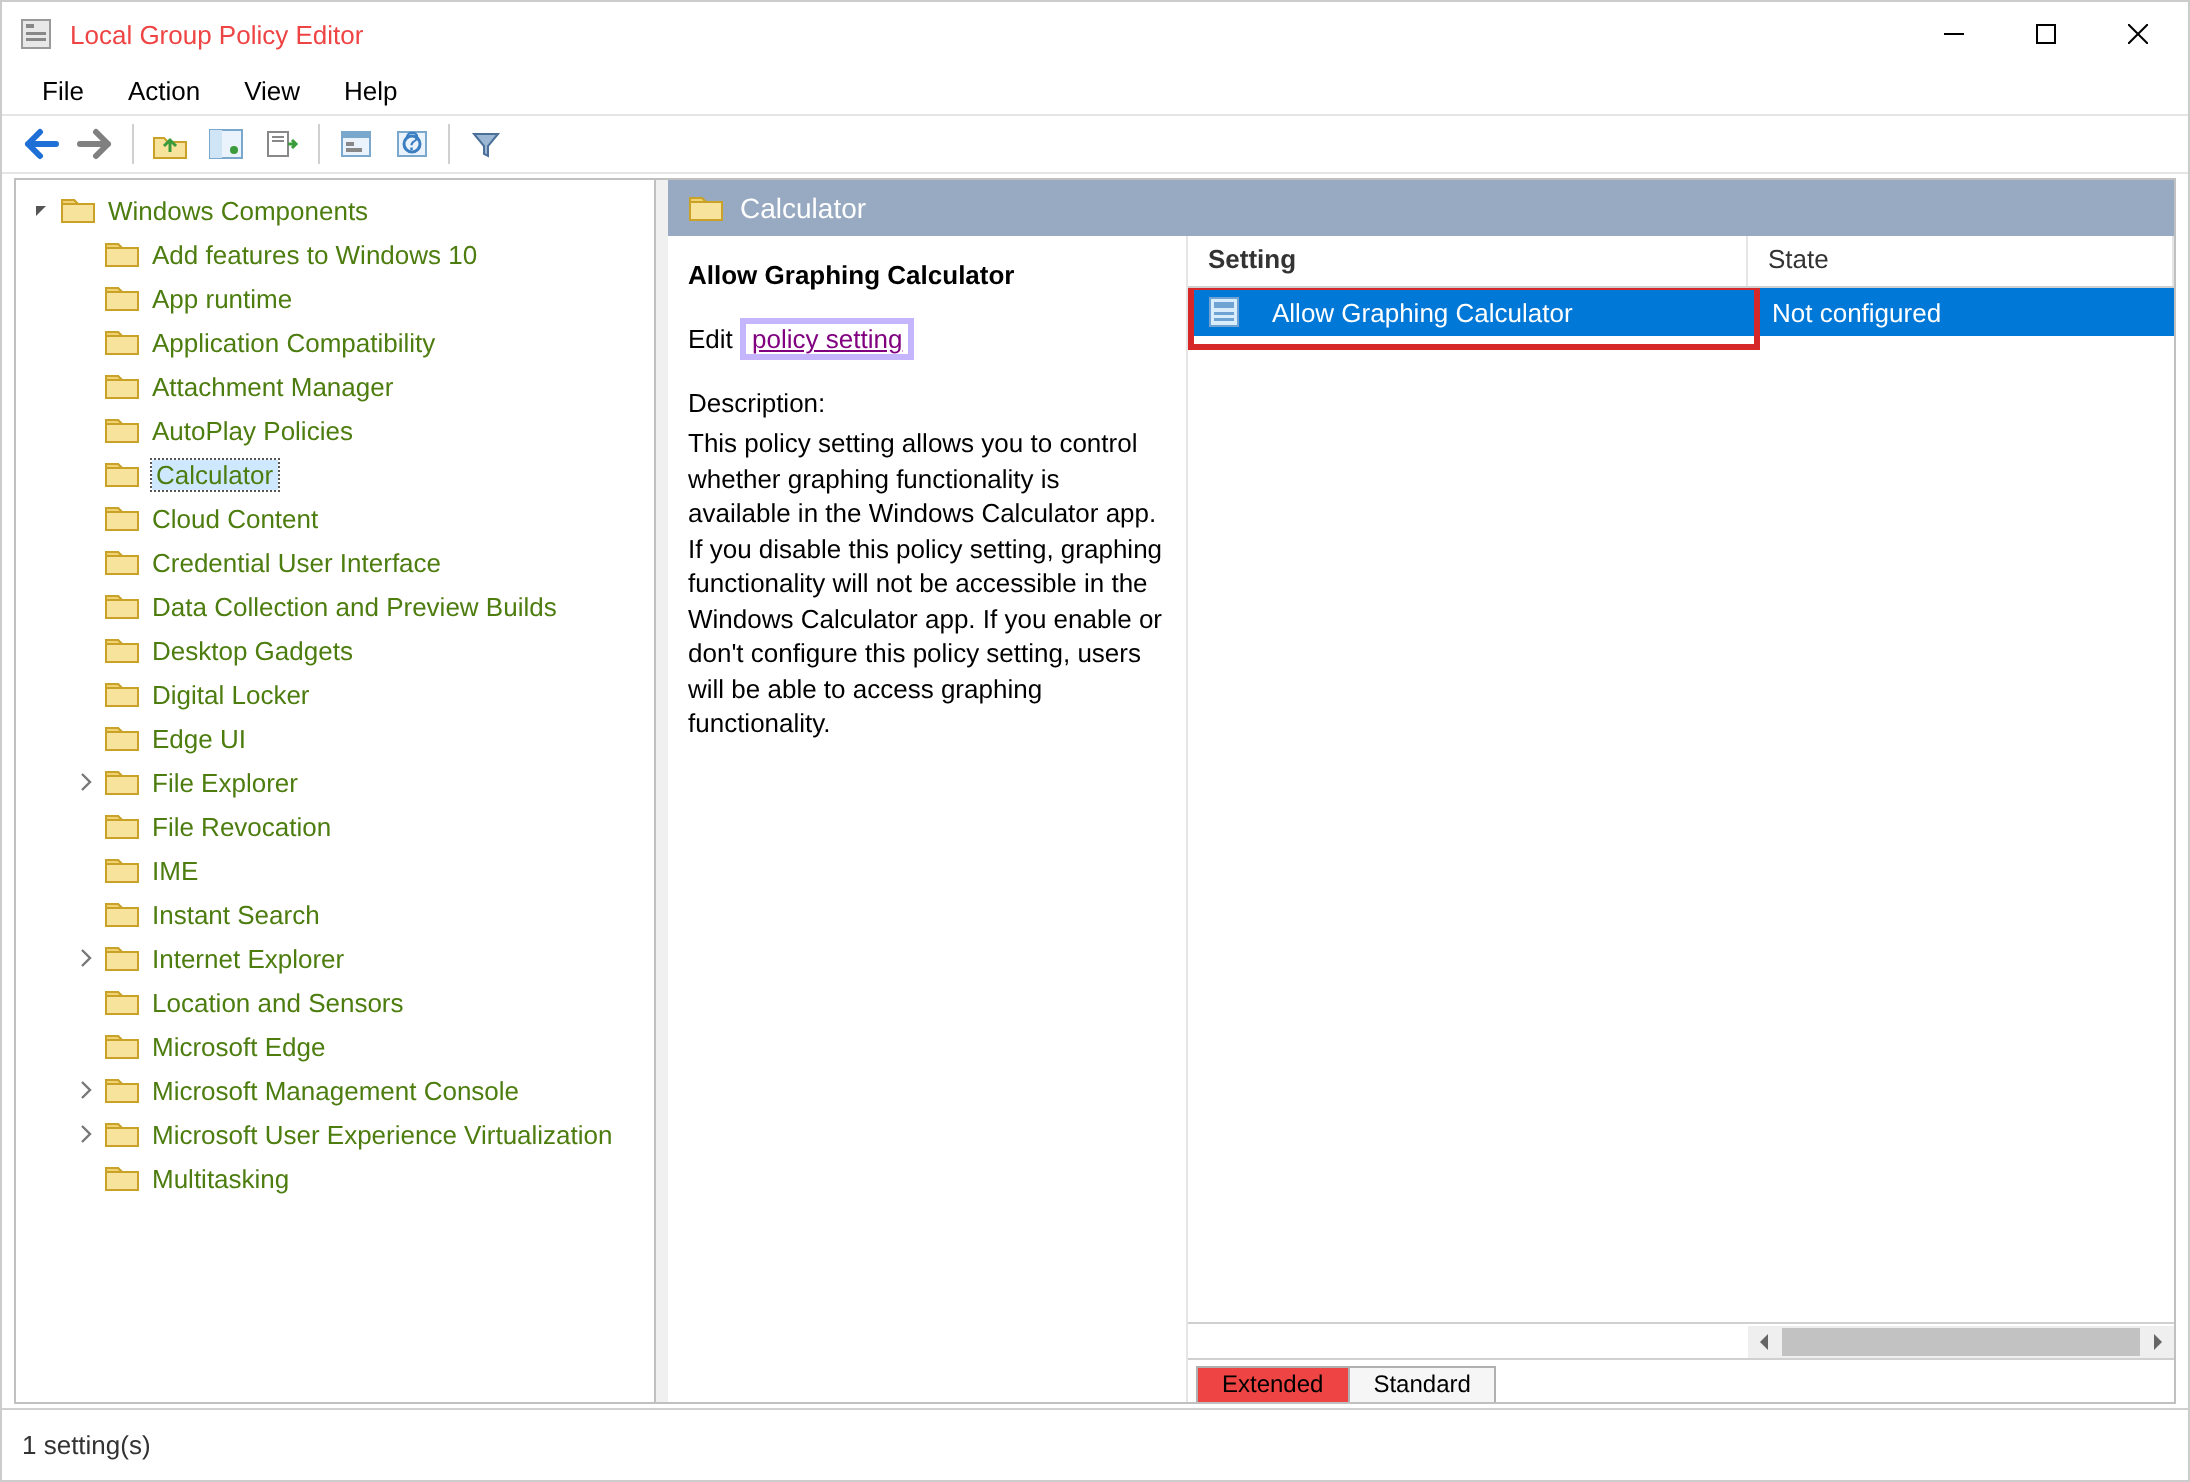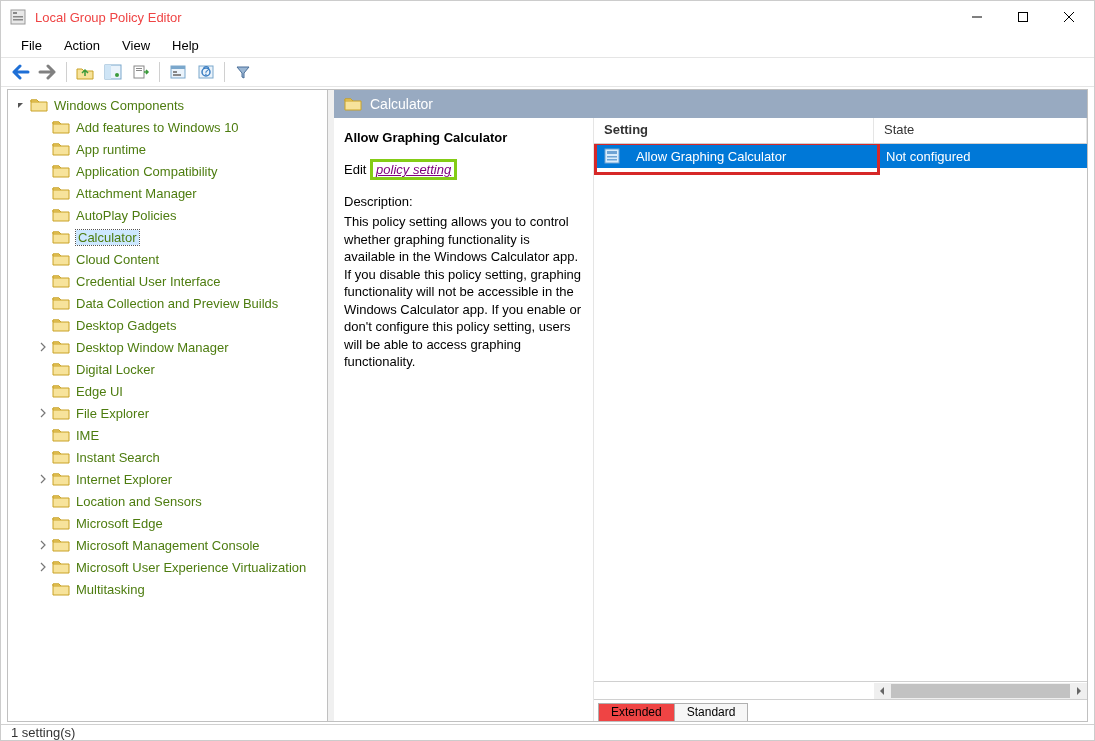--- a/index.html
+++ b/index.html
@@ -26,21 +26,21 @@
 .resizer { width: 6px; cursor: ew-resize; background: #f0f0f0; }
 .details-pane { flex: 1; display: flex; flex-direction: column; min-width: 0; position: relative; }
 .details-header { display: flex; align-items: center; gap: 8px; background: #98aac1; padding: 6px 10px; color: #fff; }
 .details-header .tree-folder { margin-right: 0; }
 .details-header .crumb { color: #fff; font-size: 14px; }
 .details-body { flex: 1; display: flex; min-height: 0; background: #fff; }
 .desc-col { width: 260px; padding: 12px 10px 10px 10px; border-right: 1px solid #e5e5e5; overflow: hidden; }
 .desc-title { font-weight: 700; margin-bottom: 14px; }
 .desc-edit { margin-bottom: 14px; }
 .desc-edit a { color: #800080; text-decoration: underline; cursor: pointer; }
-.desc-highlight { border: 3px solid #84cc16; padding: 0 3px; display: inline-block; font-style: italic; }
+.desc-highlight { border: 3px solid #c4b5fd; padding: 0 3px; display: inline-block; }
 .desc-label { margin-bottom: 4px; }
 .desc-text { line-height: 1.35; }
 .list-col { flex: 1; display: flex; flex-direction: column; min-height: 0; }
 .list-header { display: flex; height: 26px; border-bottom: 1px solid #d0d0d0; background: #fff; }
 .list-header .col { padding: 4px 10px; border-right: 1px solid #e5e5e5; color: #333; }
 .col-setting { width: 280px; font-weight: bold; }
 .col-state { flex: 1; text-align: left; }
 .list-body { flex: 1; overflow: auto; }
 .list-row { display: flex; align-items: center; height: 24px; cursor: pointer; }
 .list-row.selected { background: #0078d7; color: #fff; }
@@ -48,21 +48,21 @@
 .list-row .setting-icon { width: 16px; height: 16px; margin-left: 10px; margin-right: 6px; flex-shrink: 0; }
 .row-highlight { position: relative; }
 .row-highlight::after { content: ""; position: absolute; left: 0; top: -2px; width: 280px; height: 27px; border: 3px solid #d62828; pointer-events: none; }
 .list-hscroll { height: 18px; border-top: 1px solid #d0d0d0; display:flex; align-items:center; padding-left: 280px; }
 .hscroll-track { flex:1; height: 16px; background: #efefef; position: relative; display:flex; align-items:center; }
 .hscroll-track .arrow { width:16px; height:16px; display:flex; align-items:center; justify-content:center; background:#efefef; }
 .hscroll-track .thumb { flex:1; height:14px; background:#c2c2c2; margin:0 1px; }
 .tabs { height: 22px; display: flex; align-items: flex-end; border-top: 1px solid #d0d0d0; padding-left: 4px; background: #fff; }
 .tab { padding: 1px 12px 2px 12px; border: 1px solid #b0b0b0; border-bottom: none; background: #f6f6f6; margin-right: -1px; position: relative; cursor: pointer; font-size: 12px; border-radius: 0 0 0 0; }
 .tab.active { background: #ef4444; z-index: 2; border-top: 1px solid #b0b0b0; }
-.statusbar { height: 16px; border-top: 1px solid #d0d0d0; display: flex; align-items: center; padding: 0 10px; font-size: 12px; color: #333; }
+.statusbar { height: 36px; border-top: 1px solid #d0d0d0; display: flex; align-items: center; padding: 0 10px; font-size: 12px; color: #333; }
 svg { display: block; }
 
 .tree-scroll::-webkit-scrollbar { width: 16px; height: 16px; }
 .tree-scroll::-webkit-scrollbar-track { background: #f0f0f0; }
 .tree-scroll::-webkit-scrollbar-thumb { background: #c2c2c2; }
 </style>
 </head>
 <body>
 
 <div class="titlebar">
@@ -270,66 +270,62 @@
           <span class="tree-toggle empty" style="--indent:28px"></span>
           <span class="tree-folder">
             <svg width="18" height="16" viewBox="0 0 18 16">
               <path d="M1 3 h6 l2 2 h8 v9 h-16 z" fill="#f7e39b" stroke="#c9a227"></path>
               <path d="M1 3 h6 l2 2 h-8 z" fill="#f1d272" stroke="#c9a227"></path>
             </svg>
           </span>
           <span class="tree-label">Desktop Gadgets</span>
         </div>
         <div class="tree-row">
+          <span class="tree-toggle empty" style="--indent:28px"></span>
+          <span class="tree-folder">
+            <svg width="18" height="16" viewBox="0 0 18 16">
+              <path d="M1 3 h6 l2 2 h8 v9 h-16 z" fill="#f7e39b" stroke="#c9a227"></path>
+              <path d="M1 3 h6 l2 2 h-8 z" fill="#f1d272" stroke="#c9a227"></path>
+            </svg>
+          </span>
+          <span class="tree-label">Digital Locker</span>
+        </div>
+        <div class="tree-row">
+          <span class="tree-toggle empty" style="--indent:28px"></span>
+          <span class="tree-folder">
+            <svg width="18" height="16" viewBox="0 0 18 16">
+              <path d="M1 3 h6 l2 2 h8 v9 h-16 z" fill="#f7e39b" stroke="#c9a227"></path>
+              <path d="M1 3 h6 l2 2 h-8 z" fill="#f1d272" stroke="#c9a227"></path>
+            </svg>
+          </span>
+          <span class="tree-label">Edge UI</span>
+        </div>
+        <div class="tree-row">
           <span class="tree-toggle" style="--indent:28px">
             <svg width="10" height="10">
               <path d="M3 1 L7 5 L3 9" fill="none" stroke="#777" stroke-width="1.2"></path>
             </svg>
           </span>
           <span class="tree-folder">
             <svg width="18" height="16" viewBox="0 0 18 16">
               <path d="M1 3 h6 l2 2 h8 v9 h-16 z" fill="#f7e39b" stroke="#c9a227"></path>
               <path d="M1 3 h6 l2 2 h-8 z" fill="#f1d272" stroke="#c9a227"></path>
             </svg>
           </span>
-          <span class="tree-label">Desktop Window Manager</span>
-        </div>
-        <div class="tree-row">
-          <span class="tree-toggle empty" style="--indent:28px"></span>
-          <span class="tree-folder">
-            <svg width="18" height="16" viewBox="0 0 18 16">
-              <path d="M1 3 h6 l2 2 h8 v9 h-16 z" fill="#f7e39b" stroke="#c9a227"></path>
-              <path d="M1 3 h6 l2 2 h-8 z" fill="#f1d272" stroke="#c9a227"></path>
-            </svg>
-          </span>
-          <span class="tree-label">Digital Locker</span>
-        </div>
-        <div class="tree-row">
-          <span class="tree-toggle empty" style="--indent:28px"></span>
-          <span class="tree-folder">
-            <svg width="18" height="16" viewBox="0 0 18 16">
-              <path d="M1 3 h6 l2 2 h8 v9 h-16 z" fill="#f7e39b" stroke="#c9a227"></path>
-              <path d="M1 3 h6 l2 2 h-8 z" fill="#f1d272" stroke="#c9a227"></path>
-            </svg>
-          </span>
-          <span class="tree-label">Edge UI</span>
-        </div>
-        <div class="tree-row">
-          <span class="tree-toggle" style="--indent:28px">
-            <svg width="10" height="10">
-              <path d="M3 1 L7 5 L3 9" fill="none" stroke="#777" stroke-width="1.2"></path>
-            </svg>
-          </span>
-          <span class="tree-folder">
-            <svg width="18" height="16" viewBox="0 0 18 16">
-              <path d="M1 3 h6 l2 2 h8 v9 h-16 z" fill="#f7e39b" stroke="#c9a227"></path>
-              <path d="M1 3 h6 l2 2 h-8 z" fill="#f1d272" stroke="#c9a227"></path>
-            </svg>
-          </span>
           <span class="tree-label">File Explorer</span>
+        </div>
+        <div class="tree-row">
+          <span class="tree-toggle empty" style="--indent:28px"></span>
+          <span class="tree-folder">
+            <svg width="18" height="16" viewBox="0 0 18 16">
+              <path d="M1 3 h6 l2 2 h8 v9 h-16 z" fill="#f7e39b" stroke="#c9a227"></path>
+              <path d="M1 3 h6 l2 2 h-8 z" fill="#f1d272" stroke="#c9a227"></path>
+            </svg>
+          </span>
+          <span class="tree-label">File Revocation</span>
         </div>
         <div class="tree-row">
           <span class="tree-toggle empty" style="--indent:28px"></span>
           <span class="tree-folder">
             <svg width="18" height="16" viewBox="0 0 18 16">
               <path d="M1 3 h6 l2 2 h8 v9 h-16 z" fill="#f7e39b" stroke="#c9a227"></path>
               <path d="M1 3 h6 l2 2 h-8 z" fill="#f1d272" stroke="#c9a227"></path>
             </svg>
           </span>
           <span class="tree-label">IME</span>

